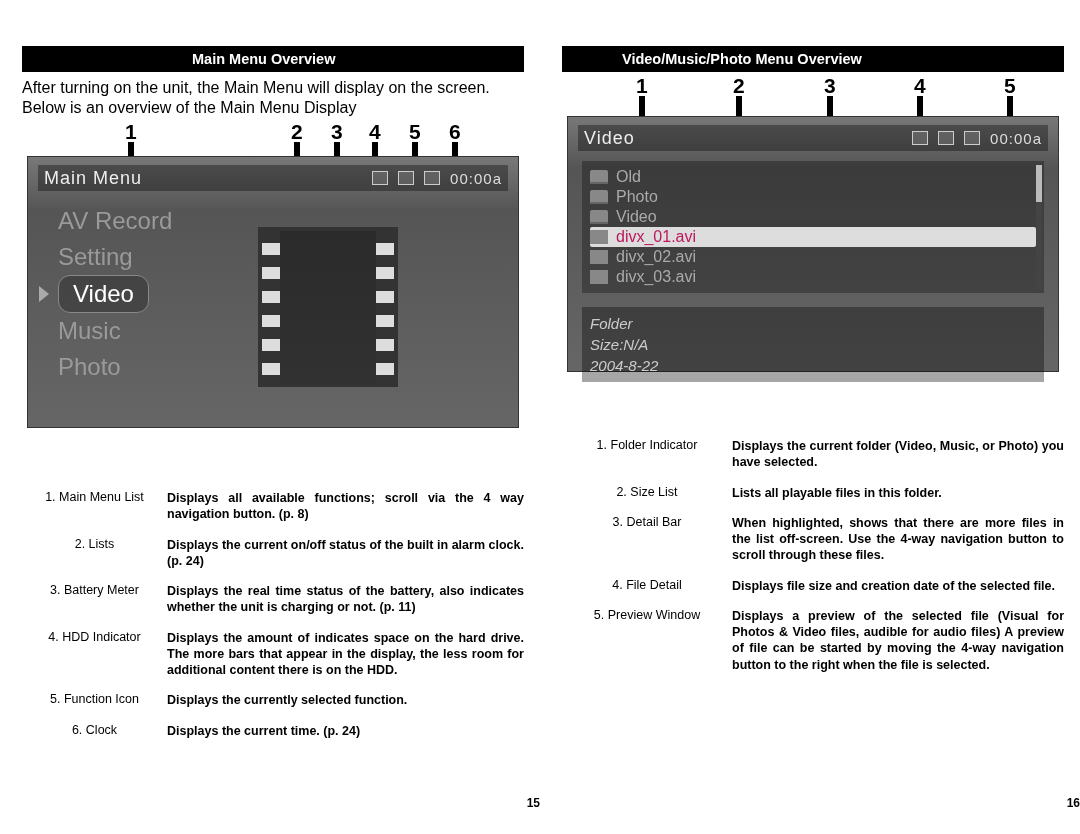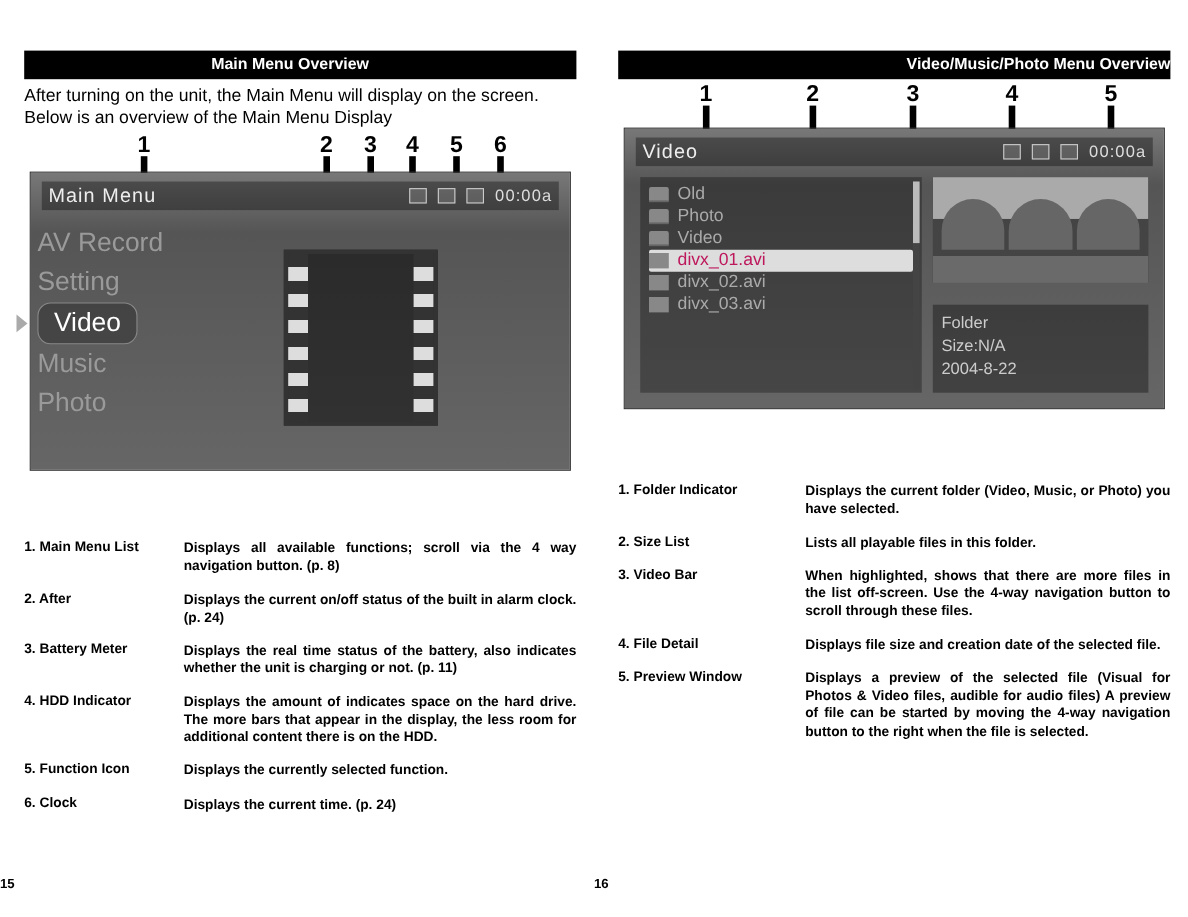--- a/index.html
+++ b/index.html
@@ -24,21 +24,21 @@
     background: #000;
     height: 26px;
     margin: 46px 0 6px 0;
     display: flex;
     align-items: center;
     padding-left: 170px;
     color: #fff;
     font-weight: bold;
     font-size: 14.5px;
   }
-  .col.right .header-bar { padding-left: 110px; justify-content: flex-end; }
+  .col.right .header-bar { padding-left: 60px; }
   .intro {
     font-size: 16px;
     line-height: 1.25;
     margin-bottom: 6px;
   }
   .diagram-area {
     position: relative;
     width: 500px;
     height: 318px;
     margin: 0 auto 12px auto;
@@ -75,21 +75,21 @@
     background: rgba(0,0,0,0.35);
     display: flex; align-items: center;
     color: #eee;
     font-family: "Arial Black", Arial, sans-serif;
   }
   .shot-topbar .title { font-size: 18px; letter-spacing: 1px; padding-left: 6px; flex: 1;}
   .shot-topbar .icons { display:flex; gap:10px; align-items:center; padding-right:6px; font-size:12px;}
   .icon-box { width:16px; height:14px; border:1.5px solid #ccc; display:inline-block; background:rgba(255,255,255,0.15);}
   .clock { font-size: 15px; color:#ddd; letter-spacing:1px;}
   .menu-list {
-    position:absolute; left: 6px; top: 46px;
+    position:absolute; left: 30px; top: 46px;
     color:#9a9a9a;
     font-family: "Arial Black", Arial, sans-serif;
     font-size: 24px; line-height: 1.5;
   }
   .menu-list .sel {
     color:#fff;
     padding: 0 14px;
     border: 1px solid #888;
     border-radius: 12px;
     background: rgba(0,0,0,0.25);
@@ -108,54 +108,54 @@
   }
   .film-icon::before, .film-icon::after {
     content:""; position:absolute; top:0; bottom:0; width:18px;
     background: repeating-linear-gradient(#333 0 12px, #ddd 12px 24px);
   }
   .film-icon::before { left:0; }
   .film-icon::after { right:0; }
   .col.right .screenshot { height: 256px; top: 38px; }
   .video-body {
     position:absolute; left:14px; right:14px; top:44px; bottom:14px;
-    display:flex; gap:10px;
+    display:flex; gap:10px;flex-direction:column;
   }
   .file-panel {
     flex: 1.1; background: rgba(0,0,0,0.3); position:relative;
     color:#aaa; font-family:"Arial Black",Arial,sans-serif; font-size:16px;
     padding: 6px 8px;
   }
   .file-row { display:flex; gap:8px; align-items:center; padding:1px 0;}
   .file-row.sel { background:#ddd; color:#be185d; border-radius:2px;}
   .folder-ic, .doc-ic { width:18px; height:14px; display:inline-block; }
   .folder-ic { background:#888; border-radius:2px 2px 0 0; border-bottom:2px solid #666;}
   .doc-ic { background:#888; }
   .scrollbar { position:absolute; right:2px; top:4px; bottom:4px; width:6px; background:#444;}
   .scrollbar::after { content:""; position:absolute; left:0; right:0; top:0; height:30%; background:#bbb;}
-  .right-stack { flex:0.9; display:flex; flex-direction:column; gap:20px;}
+  .right-stack { flex:0.9; display:flex; flex-direction:column; gap:4px;font-style:italic;}
   .preview { flex:1.4; background:#444; position:relative; overflow:hidden;}
   .preview::before { content:""; position:absolute; inset:0;
     background: linear-gradient(180deg,#aaa 0 40%, transparent 40%),
                 linear-gradient(180deg,transparent 0 75%, #6a6a6a 75%);
   }
   .arches { position:absolute; left:8px; right:8px; top:20px; bottom:30px; display:flex; gap:4px;}
   .arches span { flex:1; background:#666; border-radius: 40px 40px 0 0;}
   .detail { flex:1; background:rgba(0,0,0,0.35); color:#ccc; padding:6px 8px;
     font-family:"Arial Black",Arial,sans-serif; font-size:15px; line-height:1.4;}
   .legend {
     margin-top: 36px;
     font-size: 12.5px;
   }
   .legend-row { display:flex; margin-bottom: 14px; }
-  .legend-term { width: 145px; flex:none; font-weight:bold; }
+  .legend-term { width: 145px; flex:none; font-weight:normal;text-align:center; }
   .col.right .legend-term { width: 170px; }
   .legend-desc { flex:1; line-height:1.3; text-align:justify;font-weight:bold; }
   .page-num {
-    text-align:left; font-weight:bold; font-size:12px;
+    text-align:right; font-weight:bold; font-size:12px;
     position:absolute; bottom:18px; width:540px; left:0;
   }
   .col { position:relative; height:828px; }
 </style>
 </head>
 <body>
 
 <div class="page">
 
   <div class="col left">
@@ -199,21 +199,21 @@
         <div class="film-icon"></div>
       </div>
     </div>
 
     <div class="legend">
       <div class="legend-row">
         <div class="legend-term"><span>1.</span> <span>Main Menu List</span></div>
         <div class="legend-desc">Displays all available functions; scroll via the 4 way navigation button. (p. 8)</div>
       </div>
       <div class="legend-row">
-        <div class="legend-term"><span>2.</span> <span>After</span></div>
+        <div class="legend-term"><span>2.</span> <span>Lists</span></div>
         <div class="legend-desc">Displays the current on/off status of the built in alarm clock. (p. 24)</div>
       </div>
       <div class="legend-row">
         <div class="legend-term"><span>3.</span> <span>Battery Meter</span></div>
         <div class="legend-desc">Displays the real time status of the battery, also indicates whether the unit is charging or not. (p. 11)</div>
       </div>
       <div class="legend-row">
         <div class="legend-term"><span>4.</span> <span>HDD Indicator</span></div>
         <div class="legend-desc">Displays the amount of indicates space on the hard drive. The more bars that appear in the display, the less room for additional content there is on the HDD.</div>
       </div>
@@ -307,21 +307,21 @@
     <div class="legend">
       <div class="legend-row">
         <div class="legend-term"><span>1.</span> <span>Folder Indicator</span></div>
         <div class="legend-desc">Displays the current folder (Video, Music, or Photo) you have selected.</div>
       </div>
       <div class="legend-row">
         <div class="legend-term"><span>2.</span> <span>Size List</span></div>
         <div class="legend-desc">Lists all playable files in this folder.</div>
       </div>
       <div class="legend-row">
-        <div class="legend-term"><span>3.</span> <span>Video Bar</span></div>
+        <div class="legend-term"><span>3.</span> <span>Detail Bar</span></div>
         <div class="legend-desc">When highlighted, shows that there are more files in the list off-screen. Use the 4-way navigation button to scroll through these files.</div>
       </div>
       <div class="legend-row">
         <div class="legend-term"><span>4.</span> <span>File Detail</span></div>
         <div class="legend-desc">Displays file size and creation date of the selected file.</div>
       </div>
       <div class="legend-row">
         <div class="legend-term"><span>5.</span> <span>Preview Window</span></div>
         <div class="legend-desc">Displays a preview of the selected file (Visual for Photos &amp; Video files, audible for audio files) A preview of file can be started by moving the 4-way navigation button to the right when the file is selected.</div>
       </div>

